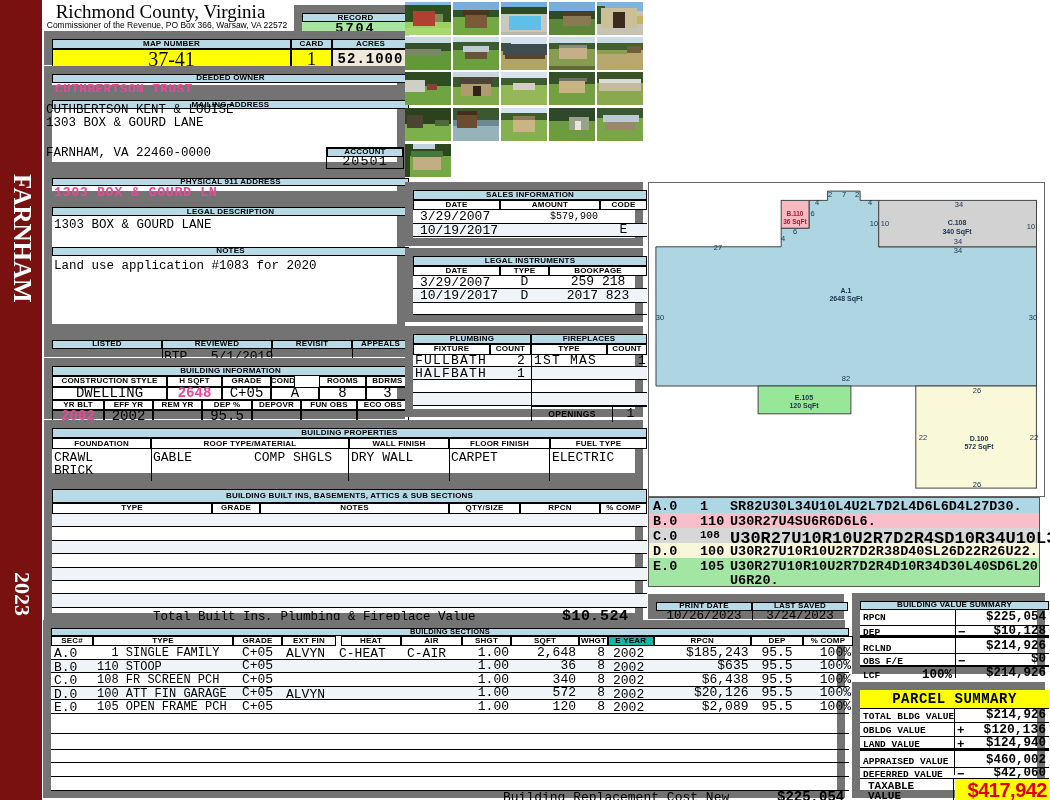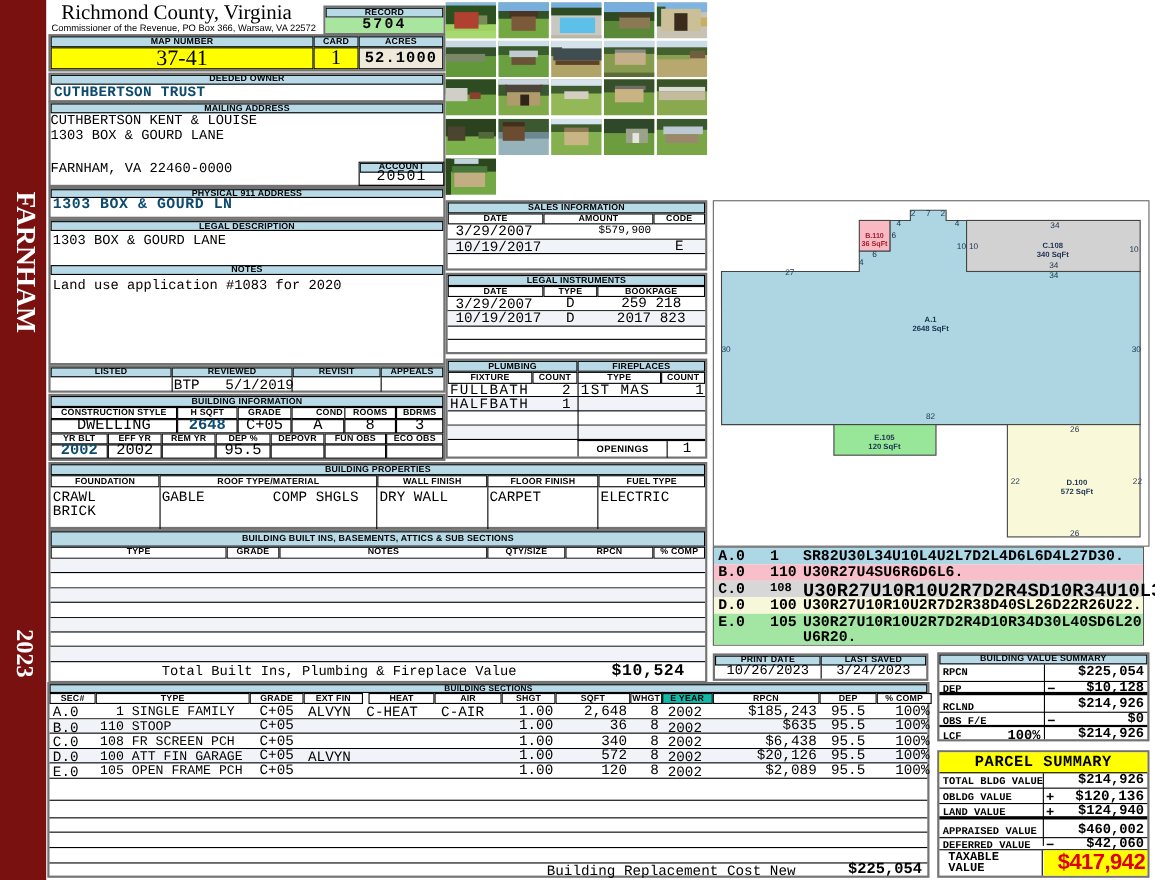--- a/index.html
+++ b/index.html
@@ -1,24 +1,24 @@
 <!DOCTYPE html>
 <html><head><meta charset="utf-8">
 <style>
 html,body{margin:0;padding:0}
 #page{position:relative;width:1050px;height:800px;background:#fff;overflow:hidden;font-family:"Liberation Sans",sans-serif}
 .a{position:absolute;box-sizing:border-box}
 .h{background:#b8d9e6;border:1px solid #000;font:bold 8px/1 "Liberation Sans",sans-serif;display:flex;align-items:center;justify-content:center;letter-spacing:.2px;color:#000}
-.b2{border:2px solid #737373}
+.b2{border:8px solid #737373}
 .b1{border:1px solid #000}
 .m{font-family:"Liberation Mono",monospace;white-space:pre;color:#000;line-height:1.05}
 .cc{display:flex;align-items:center;justify-content:center}
 .cr{display:flex;align-items:center;justify-content:flex-end}
 .cl{display:flex;align-items:center}
-.red{color:#0c4a6e}
+.red{color:#ec4899}
 .tint{background:#f0f4f9}
 </style></head>
 <body>
 <div id="page">
 
 <div class="a" style="left:0;top:0;width:42px;height:800px;background:#7a1111"></div>
 <div class="a" style="left:5px;top:172px;width:34px;height:132px;writing-mode:vertical-rl;font:bold 25px/34px 'Liberation Serif',serif;color:#fff;letter-spacing:0;text-align:center">FARNHAM</div>
 <div class="a" style="left:7px;top:570px;width:30px;height:48px;writing-mode:vertical-rl;font:bold 22px/30px 'Liberation Serif',serif;color:#fff;text-align:center">2023</div>
 
 <div class="a" style="left:36px;top:1px;width:249px;height:20px;font:19px 'Liberation Serif',serif;text-align:center">Richmond County, Virginia</div>
@@ -74,21 +74,21 @@
  <div class="a" style="left:110px;top:9.5px;width:110px;height:12.5px;border-left:1px solid #000;border-right:1px solid #000"></div>
  <div class="a" style="left:300px;top:9.5px;width:0;height:12.5px;border-left:1px solid #000"></div>
  <div class="a m" style="left:112px;top:10.5px;font-size:13px">BTP   5/1/2019</div>
 </div>
 
 <div class="a b2" style="left:44px;top:358px;width:361px;height:61px">
  <div class="a h" style="left:0;top:0;width:357px;height:9.5px">BUILDING INFORMATION</div>
  <div class="a h" style="left:0;top:9.5px;width:115px;height:11px;background:#fff">CONSTRUCTION STYLE</div>
  <div class="a h" style="left:115px;top:9.5px;width:55px;height:11px;background:#fff">H SQFT</div>
  <div class="a h" style="left:170px;top:9.5px;width:49px;height:11px;background:#fff">GRADE</div>
- <div class="a h" style="left:219px;top:9.5px;width:69px;height:11px;background:#fff">COND</div>
+ <div class="a h" style="left:219px;top:9.5px;width:24px;height:11px;background:#fff">COND</div>
  <div class="a h" style="left:267px;top:9.5px;width:47px;height:11px;background:#fff">ROOMS</div>
  <div class="a h" style="left:314px;top:9.5px;width:43px;height:11px;background:#fff">BDRMS</div>
  <div class="a m cc" style="left:0;top:20.5px;width:115px;height:13.5px;border:1px solid #000;font-size:14px">DWELLING</div>
  <div class="a m cc red" style="left:115px;top:20.5px;width:55px;height:13.5px;border:1px solid #000;font-weight:bold;font-size:14px">2648</div>
  <div class="a m cc" style="left:170px;top:20.5px;width:49px;height:13.5px;border:1px solid #000;font-size:14px">C+05</div>
  <div class="a m cc" style="left:219px;top:20.5px;width:48px;height:13.5px;border:1px solid #000;font-size:14px">A</div>
  <div class="a m cc" style="left:267px;top:20.5px;width:47px;height:13.5px;border:1px solid #000;font-size:14px">8</div>
  <div class="a m cc" style="left:314px;top:20.5px;width:43px;height:13.5px;border:1px solid #000;font-size:14px">3</div>
  <div class="a h" style="left:0;top:34px;width:52px;height:9.5px;background:#fff">YR BLT</div>
  <div class="a h" style="left:52px;top:34px;width:49px;height:9.5px;background:#fff">EFF YR</div>

